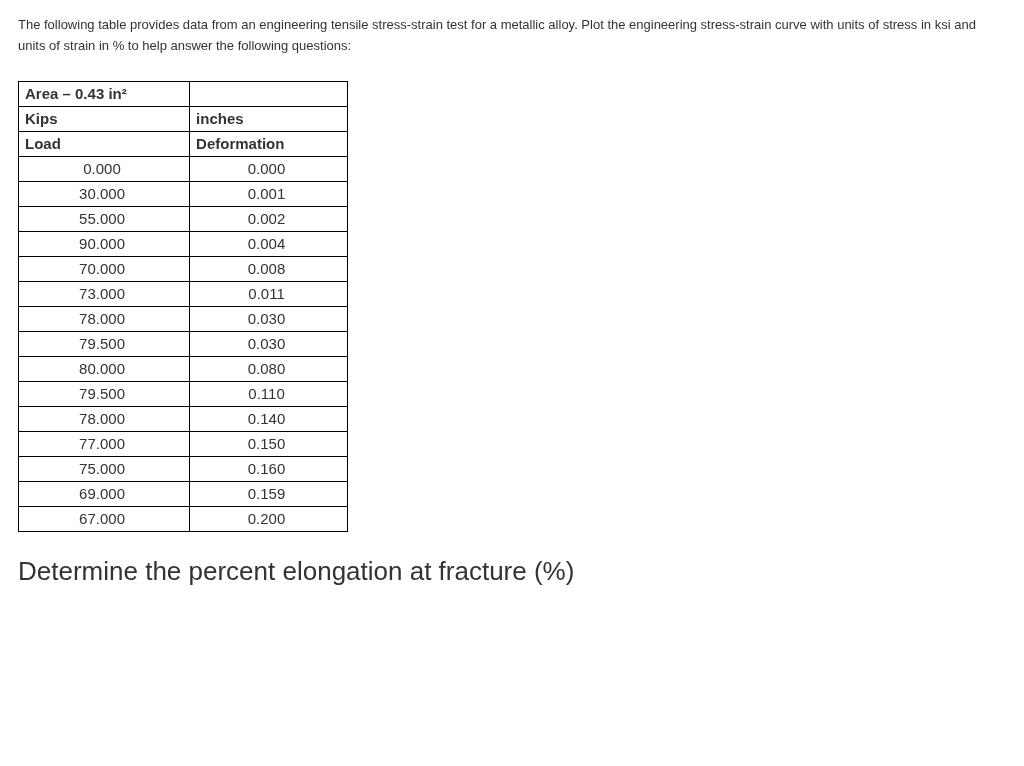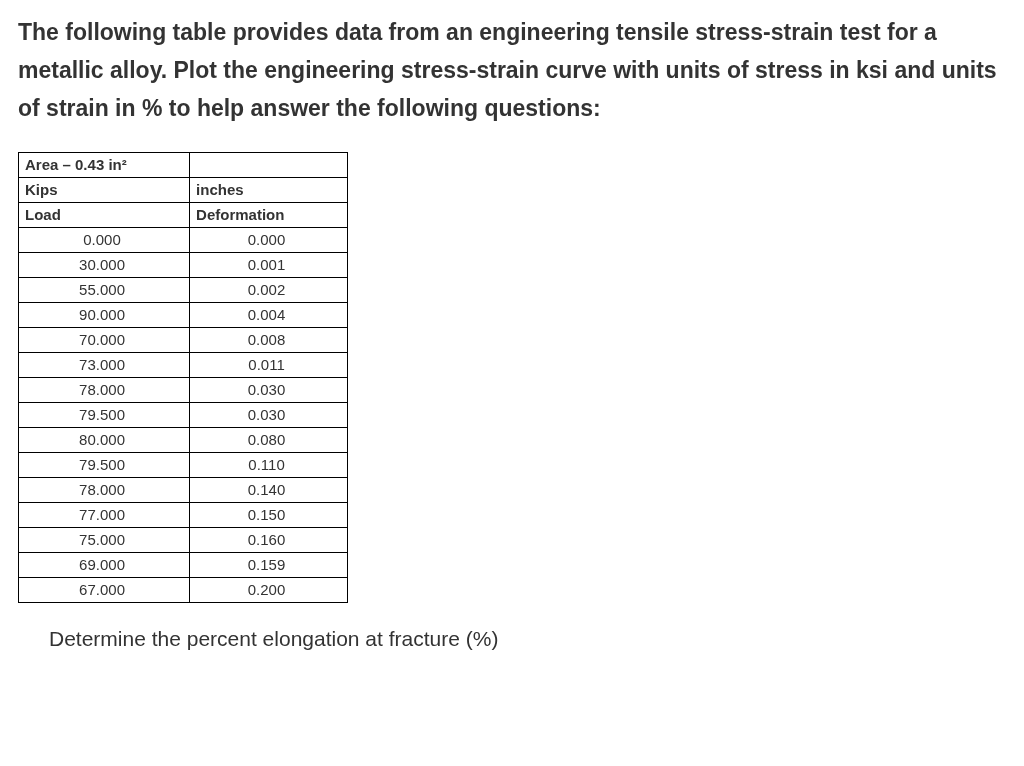--- a/index.html
+++ b/index.html
@@ -8,25 +8,25 @@
       padding: 0;
     }
     body {
       font-family: -apple-system, BlinkMacSystemFont, "Segoe UI", Arial, sans-serif;
       background: #ffffff;
       padding: 14px 18px;
       width: 1024px;
       color: #333;
     }
     .intro-text {
-      font-size: 23px;
+      font-size: 13px;
       line-height: 1.65;
       color: #333;
       margin-bottom: 24px;
-      font-weight: 700;
+      font-weight: 400;
     }
     table {
       border-collapse: collapse;
       width: 330px;
       margin-bottom: 24px;
     }
     td, th {
       border: 1px solid #000;
       padding: 2px 6px;
       font-size: 15px;
@@ -49,24 +49,23 @@
       padding-right: 10px;
       margin-left: 32px;
     }
     .col-left {
       width: 52%;
     }
     .col-right {
       width: 48%;
     }
     .question-text {
-      font-size: 21px;
+      font-size: 26px;
       color: #333;
       font-weight: 400;
-      margin-left: 31px;
     }
   </style>
 </head>
 <body>
 
 <p class="intro-text">The following table provides data from an engineering tensile stress-strain test for a metallic alloy. Plot the engineering stress-strain curve with units of stress in ksi and units of strain in % to help answer the following questions:</p>
 
 <table>
   <tbody>
       <tr>

